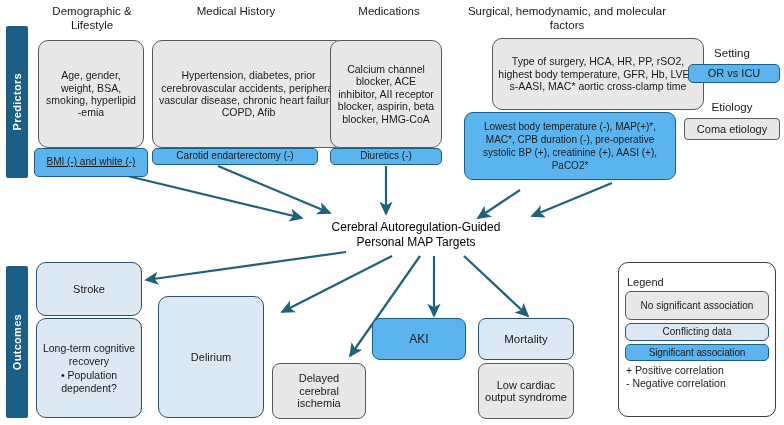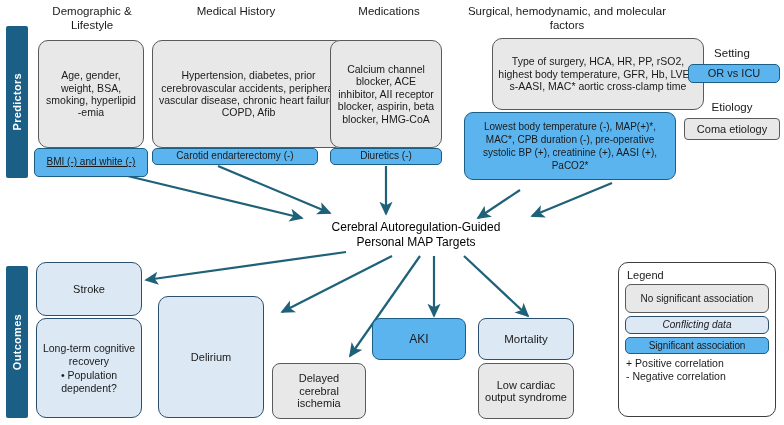--- a/index.html
+++ b/index.html
@@ -84,36 +84,36 @@
     color: #000000;
     z-index: 3;
   }
 
   .legend {
     position: absolute;
     border: 1.3px solid #3d3d3d;
     border-radius: 10px;
     background: #ffffff;
     z-index: 4;
-    padding: 5px 6px 5px 6px;
+    padding: 12px 6px 5px 6px;
   }
   .legend-title {
     font-size: 11px; margin: 1px 0 3px 2px; color: #1a1a1a;
   }
   .legend-row {
     display: flex; align-items: center; justify-content: center;
     text-align: center;
     font-size: 10px;
     line-height: 11.5px;
     margin-bottom: 3px;
     padding: 2px 3px;
     min-height: 17px;
   }
   .lg-grey { background: #e8e8e8; border: 1.2px solid #5a5a5a; border-radius: 6px; height: 29px; }
-  .lg-lightblue { background: #dce8f4; border: 1.2px solid #2a5070; border-radius: 6px; font-style: italic; }
+  .lg-lightblue { background: #dce8f4; border: 1.2px solid #2a5070; border-radius: 6px; }
   .lg-blue { background: #5cb4ef; border: 1.3px solid #1b5f86; border-radius: 5px; }
   .legend-note {
     font-size: 10.5px; line-height: 13px; margin-left: 1px; color: #1a1a1a;
   }
   .tight { letter-spacing: -0.1px; }
 </style>
 </head>
 <body>
 
 <div id="canvas">

